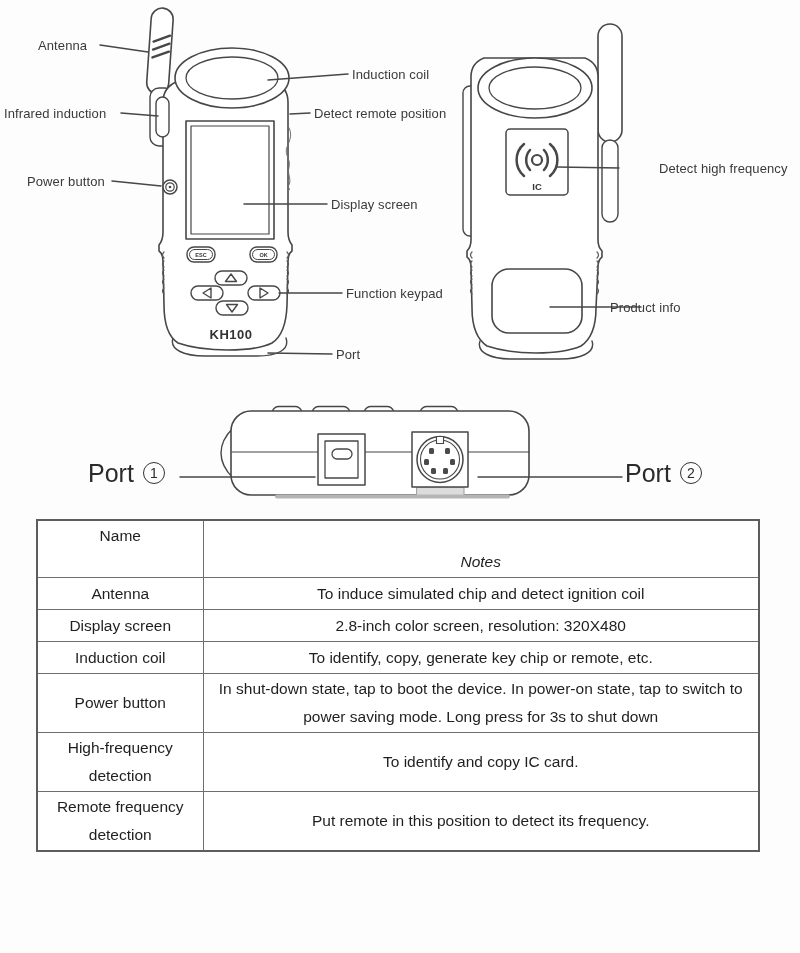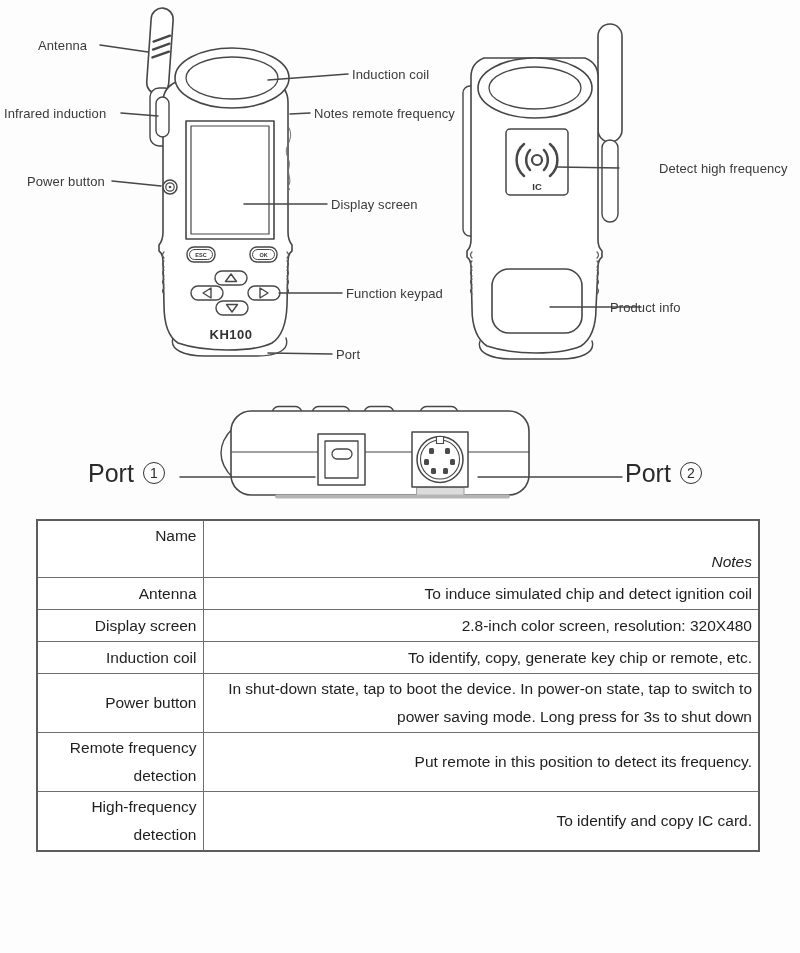--- a/index.html
+++ b/index.html
@@ -22,21 +22,21 @@
     font-size:14px;line-height:1;font-weight:500;color:#2b2b2b;box-sizing:border-box;
   }
   table.spec{
     position:absolute;left:36px;top:519px;width:724px;
     border-collapse:collapse;table-layout:fixed;
     font-size:15.5px;color:#1f1f1f;background:#fff;
   }
   table.spec,table.spec th,table.spec td{border:1px solid #6f6f6f;}
   table.spec{border:2px solid #5d5d5d;}
   table.spec th,table.spec td{
-    padding:1px 6px;text-align:right;font-weight:normal;line-height:28px;
+    padding:1px 6px;text-align:center;font-weight:normal;line-height:28px;
   }
   table.spec th{height:54px;}
   th.h-name{vertical-align:top;padding-top:3px;}
   th.h-notes{vertical-align:bottom;padding-bottom:9px;border-bottom:2px solid #6f6f6f;font-style:italic;}
   th.h-name{border-bottom:2px solid #6f6f6f;}
   td{height:29px;vertical-align:middle;}
   .svgtxt{font-family:"Liberation Sans","DejaVu Sans",sans-serif;fill:#333;}
 </style>
 </head>
 <body>
@@ -211,21 +211,21 @@
         <path d="M180,477 L315,477"></path>
         <path d="M478,477 L622,477"></path>
       </g>
     </g>
   </svg>
 
   <div class="callout" style="left:38px;top:38px">Antenna</div>
   <div class="callout" style="left:4px;top:106px">Infrared induction</div>
   <div class="callout" style="left:27px;top:174px">Power button</div>
   <div class="callout" style="left:352px;top:67px">Induction coil</div>
-  <div class="callout" style="left:314px;top:106px">Notes remote frequency</div>
+  <div class="callout" style="left:314px;top:106px">Detect remote position</div>
   <div class="callout" style="left:331px;top:197px">Display screen</div>
   <div class="callout" style="left:346px;top:286px">Function keypad</div>
   <div class="callout" style="left:336px;top:347px">Port</div>
   <div class="callout" style="left:659px;top:161px">Detect high frequency</div>
   <div class="callout" style="left:610px;top:300px">Product info</div>
 
   <div class="port-big" style="left:88px;top:458px">
     <span>Port</span>
     <span class="circ">1</span>
   </div>
@@ -254,23 +254,23 @@
     </tr>
     <tr>
       <td>Induction coil</td>
       <td>To identify, copy, generate key chip or remote, etc.</td>
     </tr>
     <tr>
       <td>Power button</td>
       <td>In shut-down state, tap to boot the device. In power-on state, tap to switch to power saving mode. Long press for 3s to shut down</td>
     </tr>
     <tr>
+      <td>High-frequency detection</td>
+      <td>To identify and copy IC card.</td>
+    </tr>
+    <tr>
       <td>Remote frequency detection</td>
       <td>Put remote in this position to detect its frequency.</td>
     </tr>
-    <tr>
-      <td>High-frequency detection</td>
-      <td>To identify and copy IC card.</td>
-    </tr>
   </tbody>
     </table>
 
 </div>
 
 </body></html>

